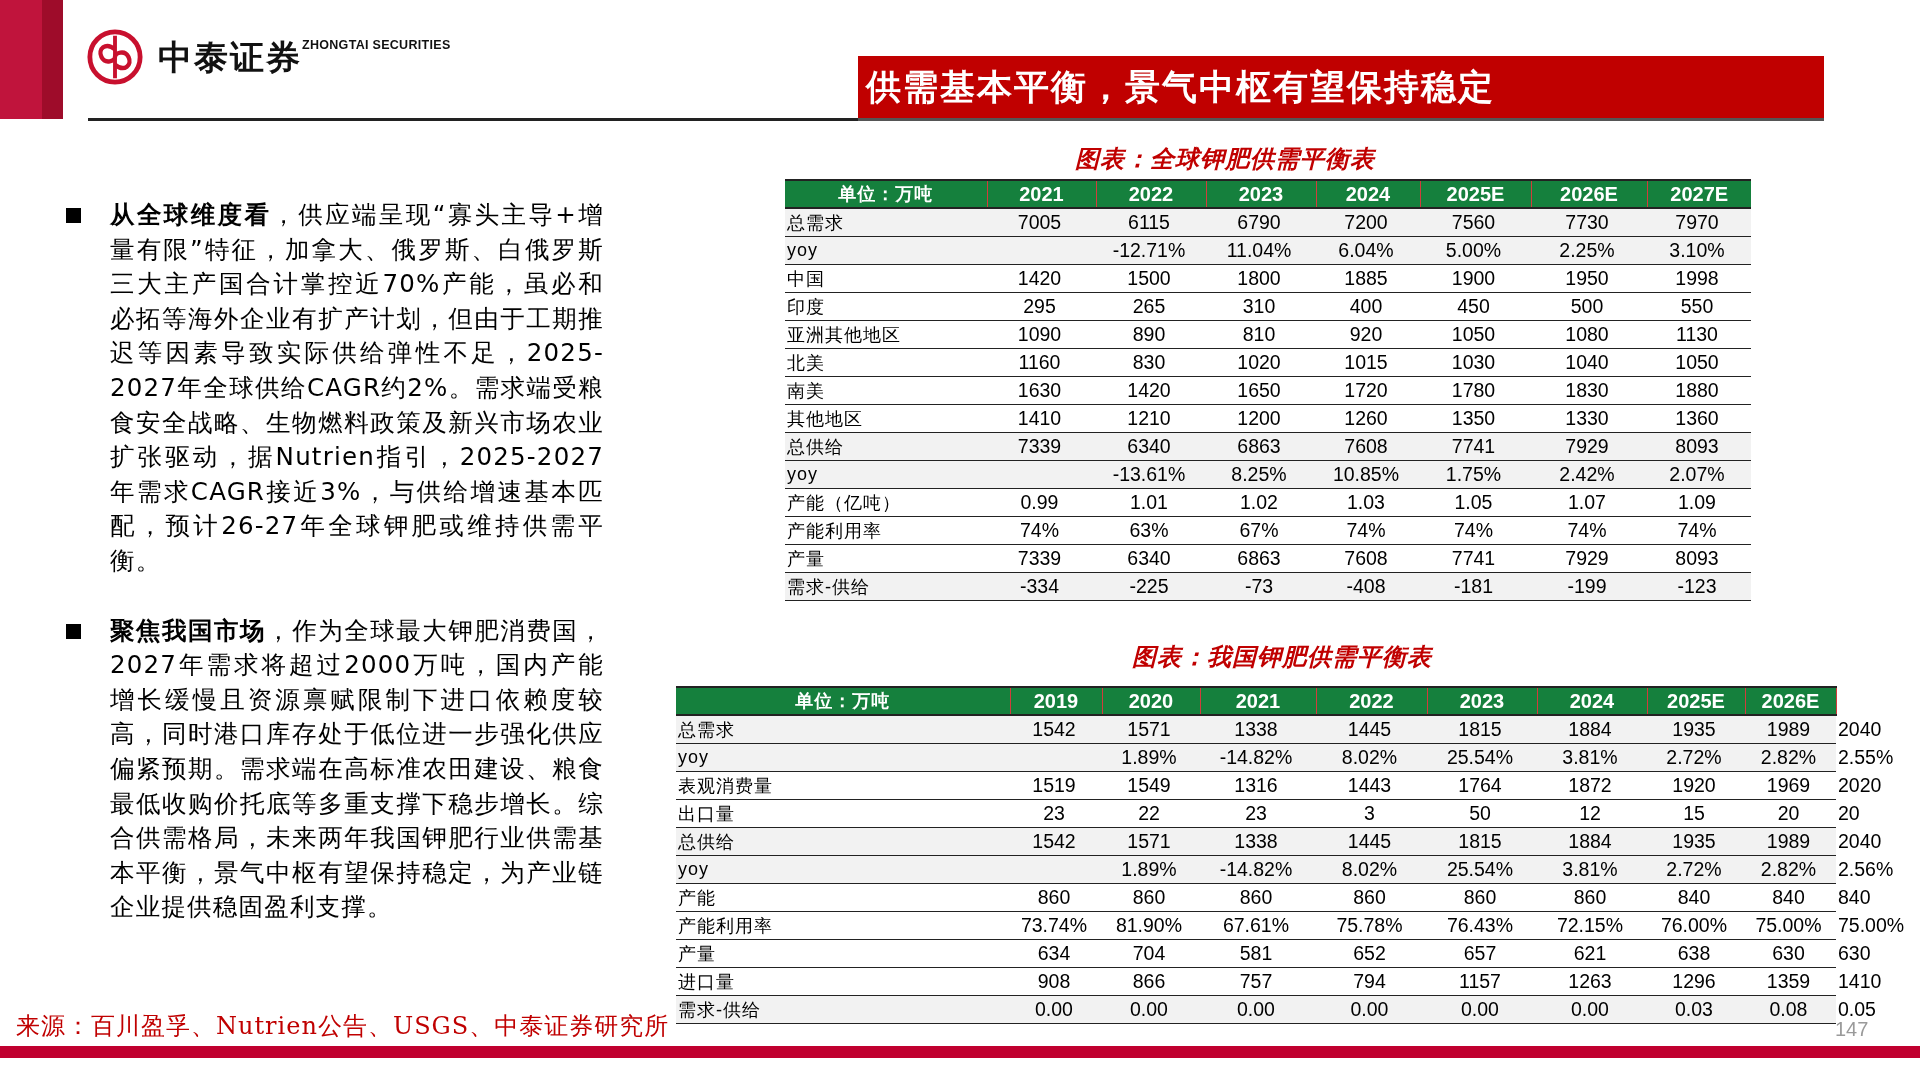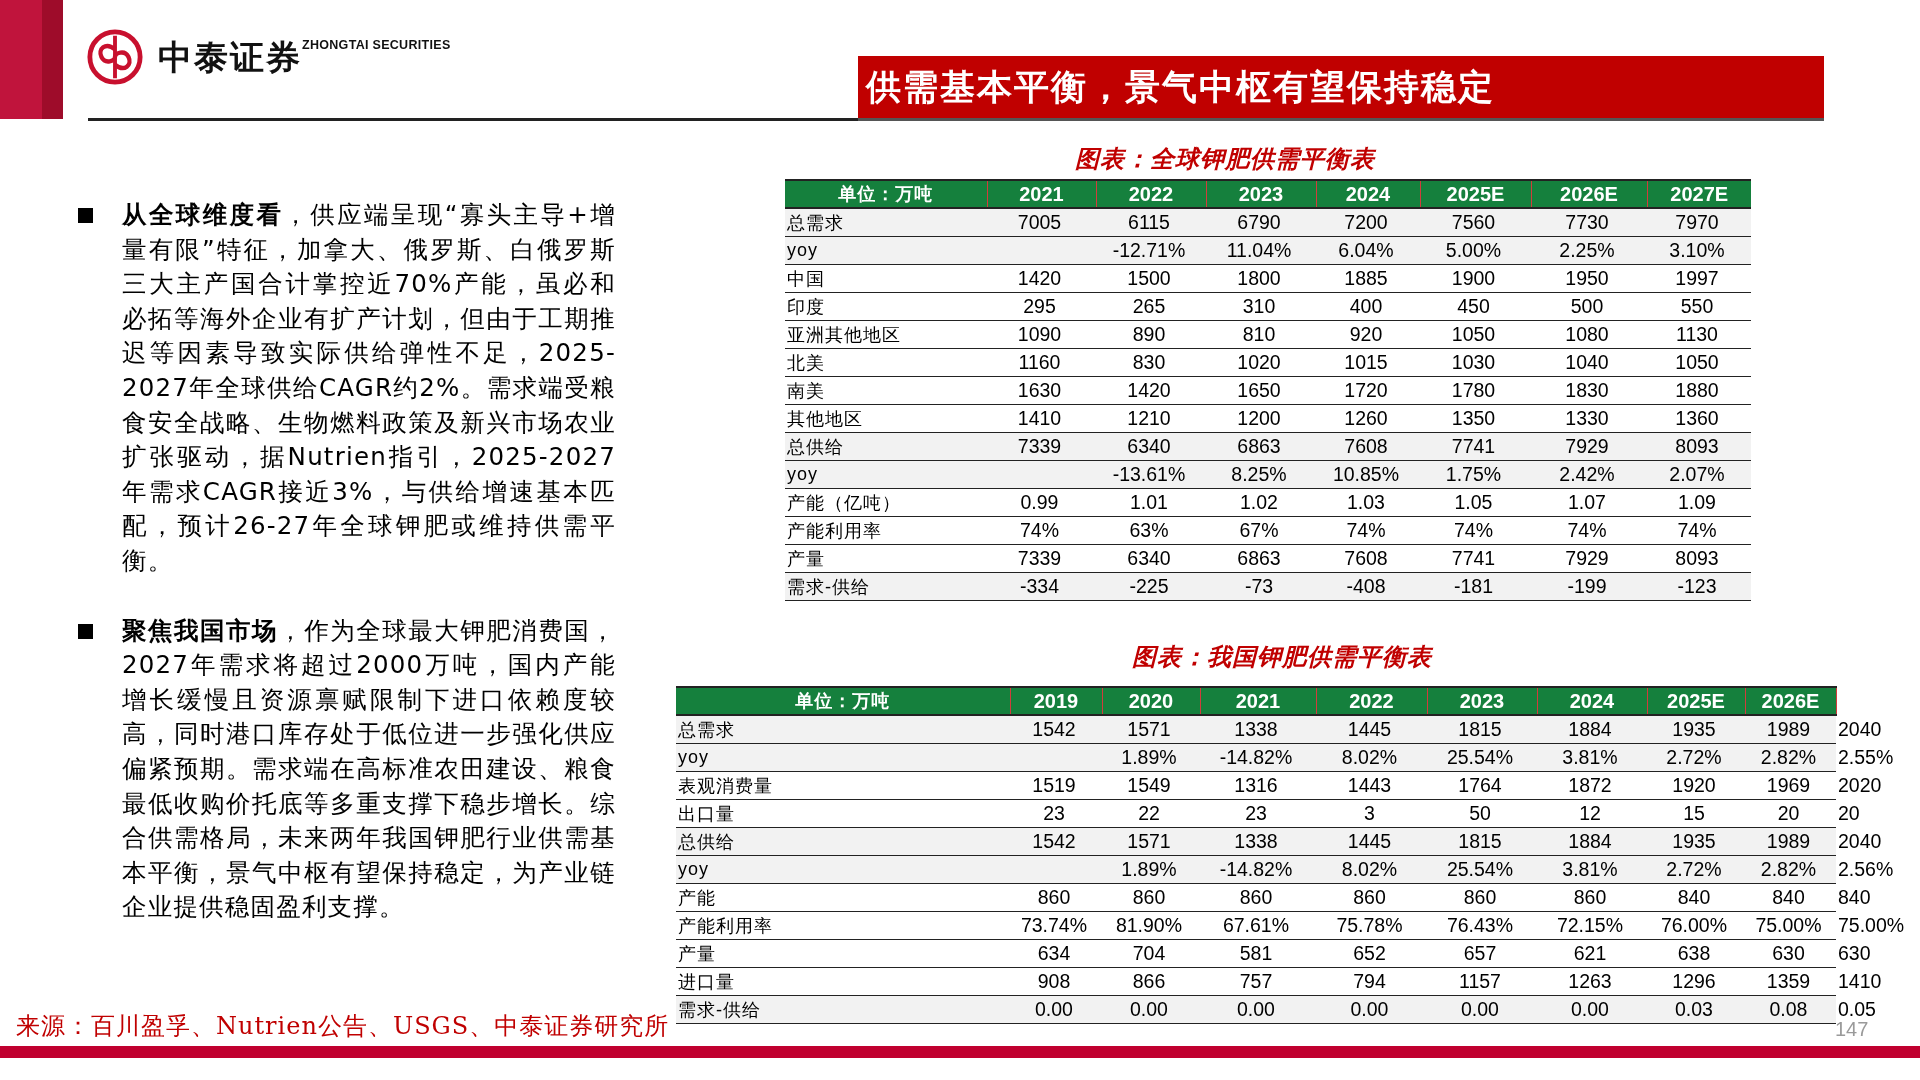--- a/index.html
+++ b/index.html
@@ -10,21 +10,21 @@
     .logo { position:absolute; left:86px; top:26px; height:62px; display:flex; align-items:center; }
     .logo-mark { width:58px; height:58px; }
     .logo-text { margin-left:14px; display:flex; flex-direction:row; }
     .logo-cn { font-family:"DejaVu Sans", sans-serif; font-weight:bold; font-size:34px; letter-spacing:2px; line-height:38px; color:#111; }
     .logo-en { font-family:"Liberation Sans", sans-serif; font-weight:bold; font-size:12.5px; letter-spacing:0.3px; color:#111; line-height:14px; }
     .head-line { position:absolute; left:88px; top:118px; width:772px; height:3px; background:#222; }
     .banner { position:absolute; left:858px; top:56px; width:966px; height:62px; background:#c00000;
               border-bottom:3px solid #555; box-sizing:content-box; display:flex; align-items:center; }
     .banner-title { color:#fff; font-family:"DejaVu Serif", serif; font-weight:bold; font-size:35px; padding-left:8px; letter-spacing:2px; }
 
-    .bullets { position:absolute; left:76px; top:198px; width:540px; }
+    .bullets { position:absolute; left:64px; top:198px; width:540px; }
     .bullet { position:relative; padding-left:46px; font-family:"DejaVu Sans", sans-serif; font-size:24.5px; line-height:34.6px; text-align:justify; letter-spacing:1.2px; }
     .bullet + .bullet { margin-top:35px; }
     .bullet-mark { position:absolute; left:2px; top:10px; width:15px; height:15px; background:#000; }
     .bullet b { font-weight:bold; }
 
     .caption { position:absolute; font-family:"DejaVu Serif", serif; font-style:italic; font-weight:bold; font-size:24px; color:#c00000; letter-spacing:1px; }
     .cap1 { left:1075px; top:143px; }
     .cap2 { left:1132px; top:641px; }
 
     table.data { position:absolute; border-collapse:collapse; font-family:"Liberation Sans", sans-serif; font-size:20px; table-layout:fixed; }
@@ -122,21 +122,21 @@
         <td>3.10%</td>
       </tr>
       <tr>
         <td class="lbl indent">中国</td>
         <td>1420</td>
         <td>1500</td>
         <td>1800</td>
         <td>1885</td>
         <td>1900</td>
         <td>1950</td>
-        <td>1997</td>
+        <td>1998</td>
       </tr>
       <tr>
         <td class="lbl indent">印度</td>
         <td>295</td>
         <td>265</td>
         <td>310</td>
         <td>400</td>
         <td>450</td>
         <td>500</td>
         <td>550</td>

